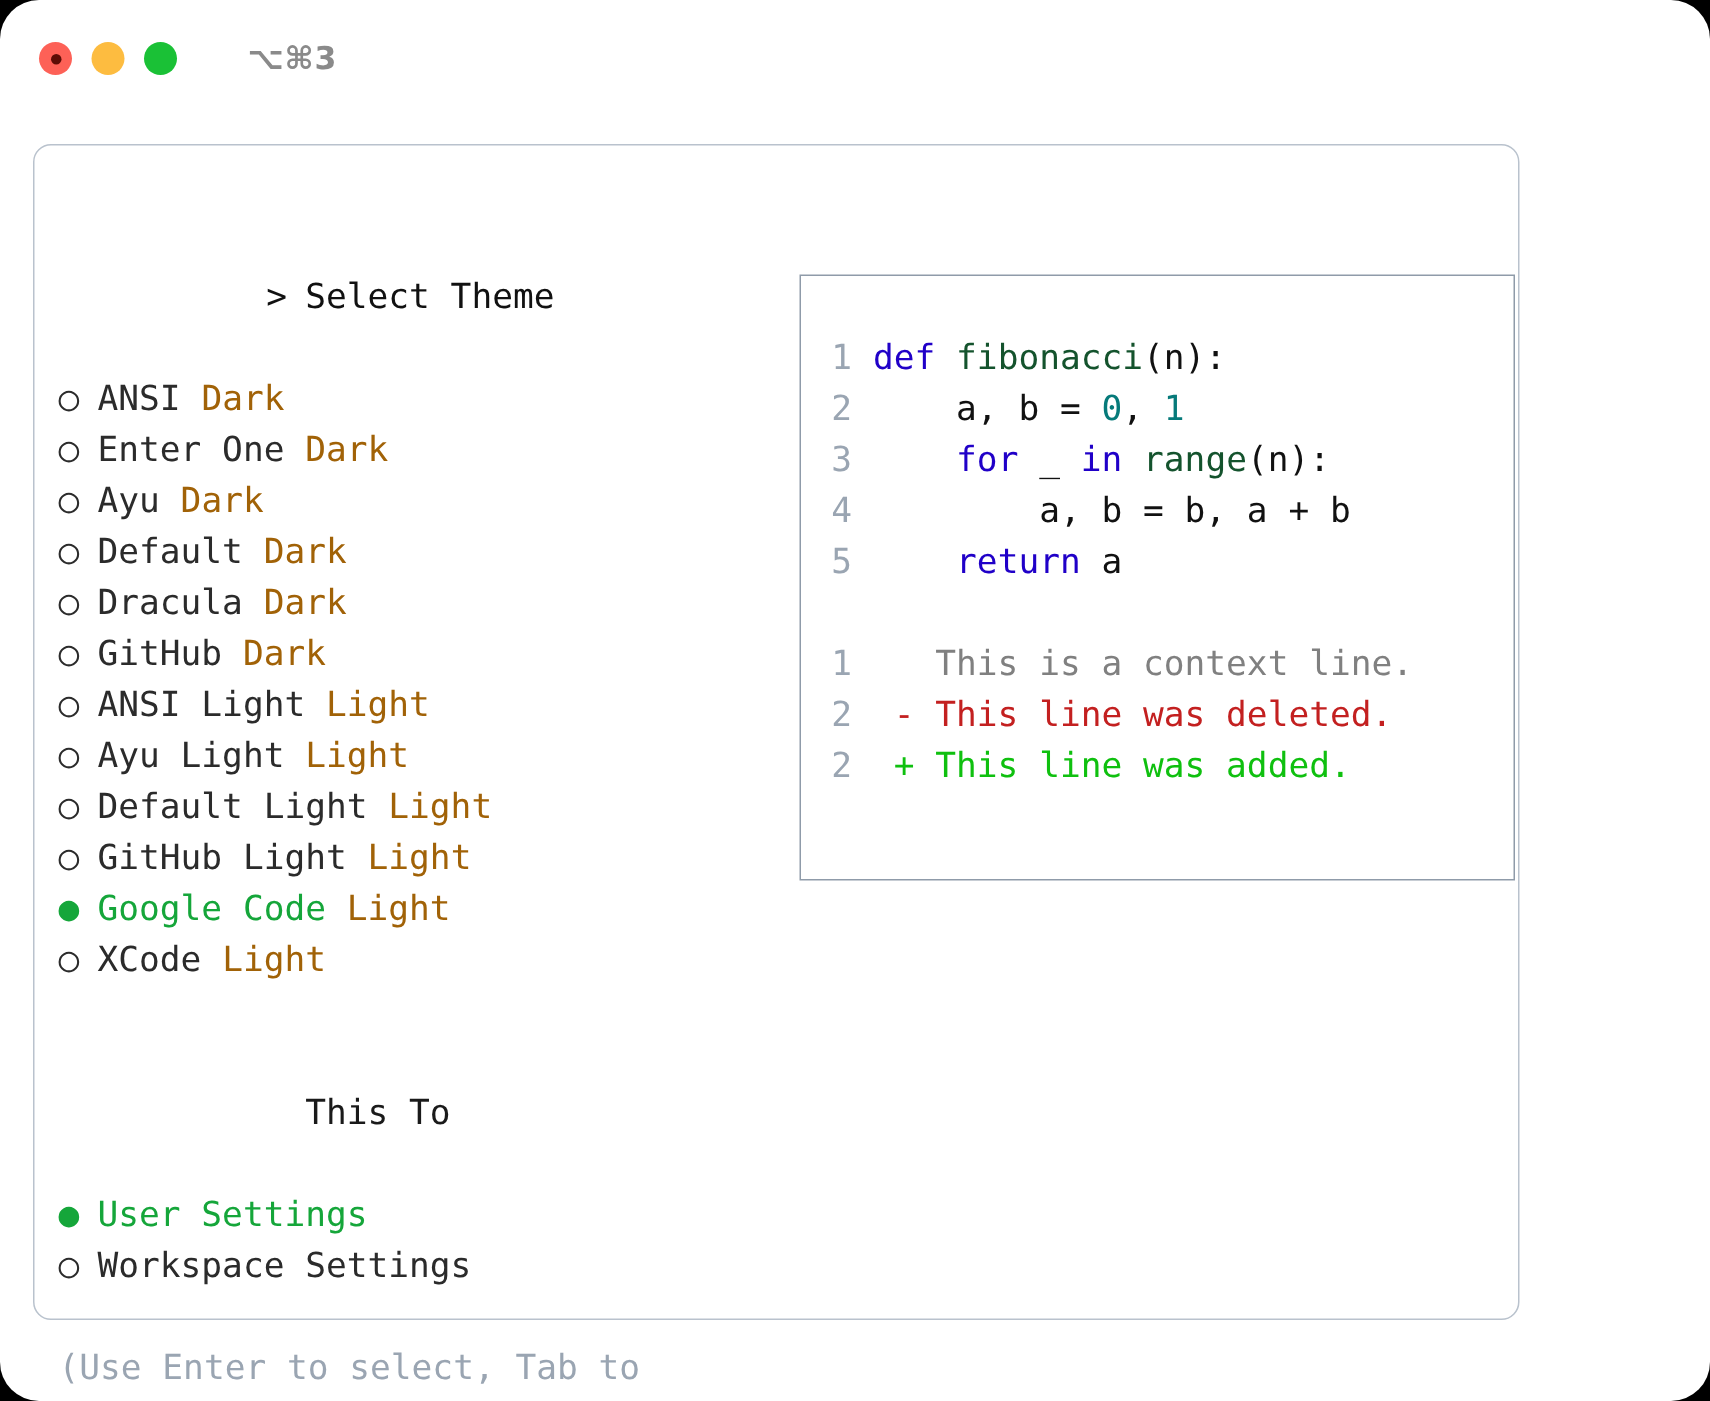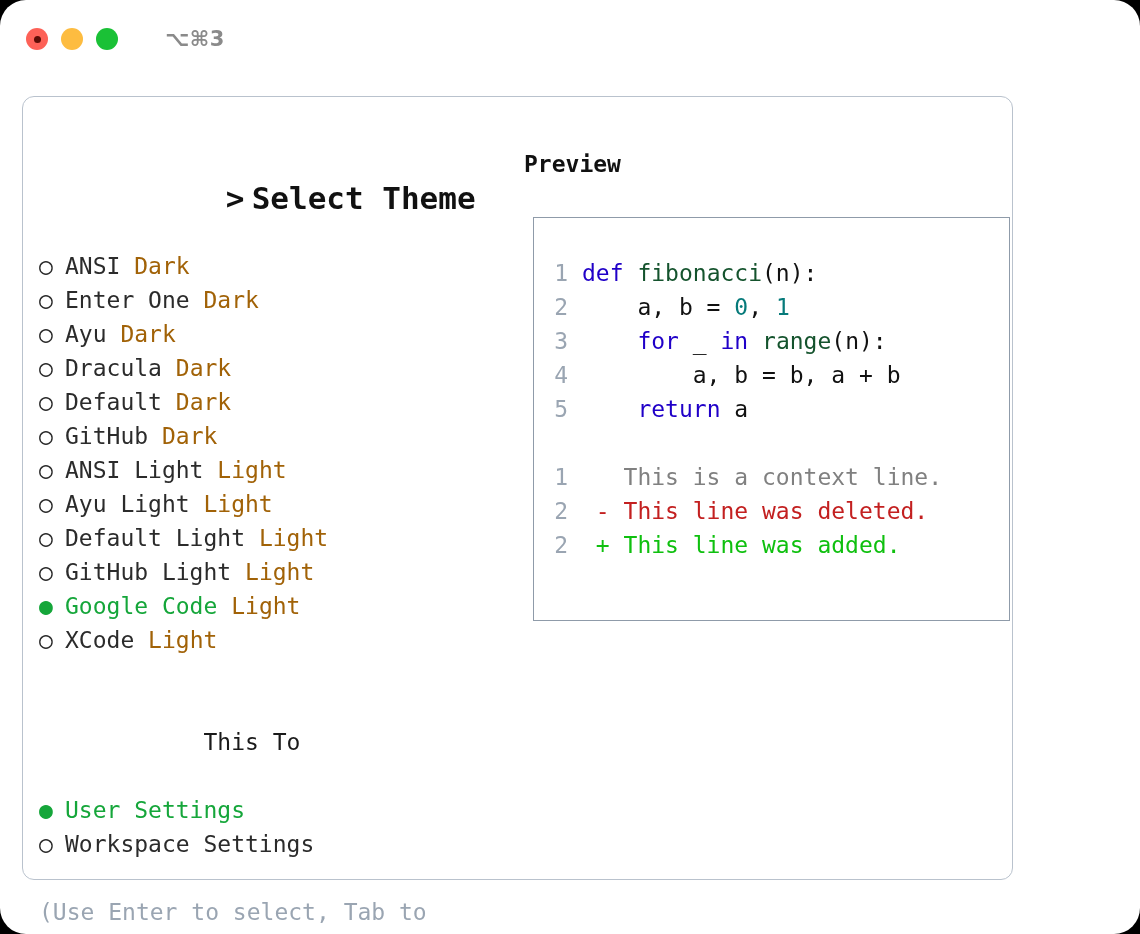--- a/index.html
+++ b/index.html
@@ -97,23 +97,23 @@
 
   
   .left-col {
     width: 478px;
     padding: 50px 0 0 16px;
     box-sizing: border-box;
     flex: 0 0 auto;
   }
 
   .section-title {
-    font-size: 31px;
-    line-height: 34px;
-    font-weight: bold;
+    font-size: 23px;
+    line-height: 34px;
+    font-weight: normal;
     color: #111111;
     white-space: pre;
     letter-spacing: 0px;
   }
   .section-title .marker {
     display: inline-block;
     width: 26px;
   }
 
   .subsection-title {
@@ -233,22 +233,22 @@
       <div class="left-col">
 
         <div class="section-title">
           <span class="marker">&gt;</span><span>Select Theme</span>
         </div>
 
         <div id="theme-list">
             <div class="opt"><span class="marker">○</span><span class="opt-label">ANSI</span><span> </span><span class="opt-tag">Dark</span></div>
             <div class="opt"><span class="marker">○</span><span class="opt-label">Enter One</span><span> </span><span class="opt-tag">Dark</span></div>
             <div class="opt"><span class="marker">○</span><span class="opt-label">Ayu</span><span> </span><span class="opt-tag">Dark</span></div>
+            <div class="opt"><span class="marker">○</span><span class="opt-label">Default</span><span> </span><span class="opt-tag">Dark</span></div>
             <div class="opt"><span class="marker">○</span><span class="opt-label">Dracula</span><span> </span><span class="opt-tag">Dark</span></div>
-            <div class="opt"><span class="marker">○</span><span class="opt-label">Default</span><span> </span><span class="opt-tag">Dark</span></div>
             <div class="opt"><span class="marker">○</span><span class="opt-label">GitHub</span><span> </span><span class="opt-tag">Dark</span></div>
             <div class="opt"><span class="marker">○</span><span class="opt-label">ANSI Light</span><span> </span><span class="opt-tag">Light</span></div>
             <div class="opt"><span class="marker">○</span><span class="opt-label">Ayu Light</span><span> </span><span class="opt-tag">Light</span></div>
             <div class="opt"><span class="marker">○</span><span class="opt-label">Default Light</span><span> </span><span class="opt-tag">Light</span></div>
             <div class="opt"><span class="marker">○</span><span class="opt-label">GitHub Light</span><span> </span><span class="opt-tag">Light</span></div>
             <div class="opt selected"><span class="marker">●</span><span class="opt-label">Google Code</span><span> </span><span class="opt-tag">Light</span></div>
             <div class="opt"><span class="marker">○</span><span class="opt-label">XCode</span><span> </span><span class="opt-tag">Light</span></div>
           </div>
 
         <div class="spacer-block"></div>
@@ -259,21 +259,20 @@
 
         <div id="apply-list">
             <div class="opt selected"><span class="marker">●</span><span class="opt-label">User Settings</span></div>
             <div class="opt"><span class="marker">○</span><span class="opt-label">Workspace Settings</span></div>
           </div>
 
         <div class="hint">(Use Enter to select, Tab to change focus)</div>
       </div>
 
       <div class="right-col">
-        <div class="preview-title">Preview</div>
 
         <div class="preview-box">
           <div id="code-block">
               <div class="code-line"><span class="lineno">1</span><span class="codetext"><span class="tok-kw">def </span><span class="tok-fn">fibonacci</span><span class="tok-pl">(n):</span></span></div>
               <div class="code-line"><span class="lineno">2</span><span class="codetext"><span class="tok-pl">    a, b = </span><span class="tok-num">0</span><span class="tok-pl">, </span><span class="tok-num">1</span></span></div>
               <div class="code-line"><span class="lineno">3</span><span class="codetext"><span class="tok-pl">    </span><span class="tok-kw">for</span><span class="tok-pl"> _ </span><span class="tok-kw">in</span><span class="tok-pl"> </span><span class="tok-fn">range</span><span class="tok-pl">(n):</span></span></div>
               <div class="code-line"><span class="lineno">4</span><span class="codetext"><span class="tok-pl">        a, b = b, a + b</span></span></div>
               <div class="code-line"><span class="lineno">5</span><span class="codetext"><span class="tok-pl">    </span><span class="tok-kw">return</span><span class="tok-pl"> a</span></span></div>
             </div>
           <div class="diff-gap"></div>

